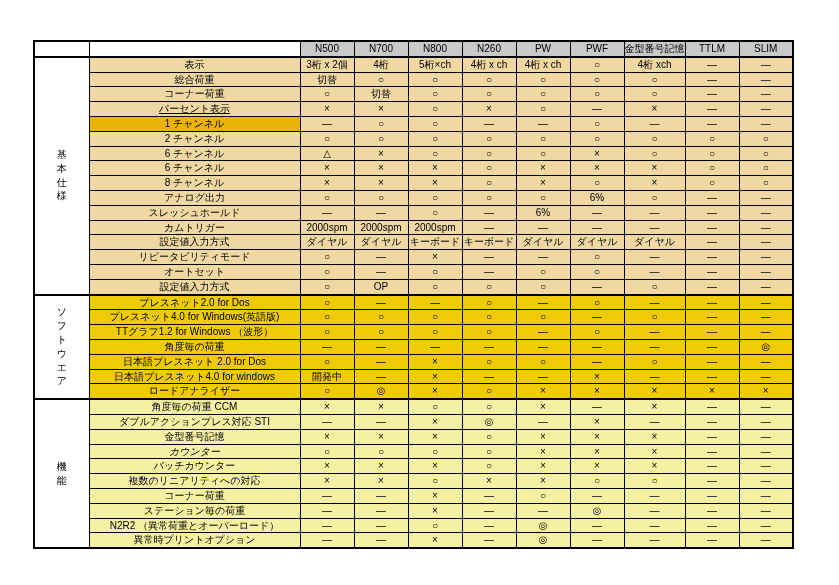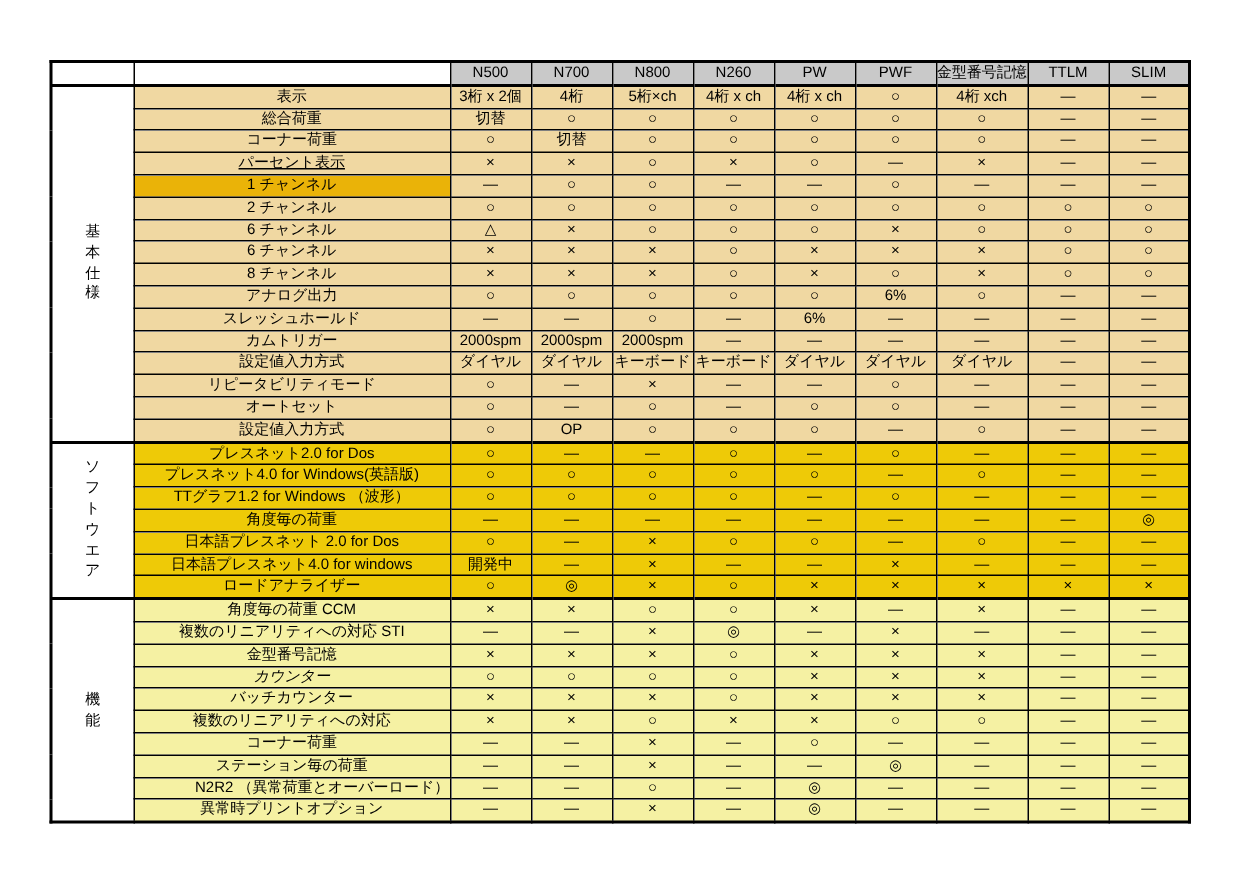--- a/index.html
+++ b/index.html
@@ -366,21 +366,21 @@
           <td style="background: rgb(245, 241, 163);">×</td>
           <td style="background: rgb(245, 241, 163);">○</td>
           <td style="background: rgb(245, 241, 163);">○</td>
           <td style="background: rgb(245, 241, 163);">×</td>
           <td style="background: rgb(245, 241, 163);">―</td>
           <td style="background: rgb(245, 241, 163);">×</td>
           <td style="background: rgb(245, 241, 163);">―</td>
           <td style="background: rgb(245, 241, 163);">―</td>
         </tr>
         <tr>
-          <td class="label" style="background: rgb(245, 241, 163);">複数のリニアリティへの対応  STI</td>
+          <td class="label" style="background: rgb(245, 241, 163);">ダブルアクションプレス対応  STI</td>
           <td style="background: rgb(245, 241, 163);">―</td>
           <td style="background: rgb(245, 241, 163);">―</td>
           <td style="background: rgb(245, 241, 163);">×</td>
           <td style="background: rgb(245, 241, 163);">◎</td>
           <td style="background: rgb(245, 241, 163);">―</td>
           <td style="background: rgb(245, 241, 163);">×</td>
           <td style="background: rgb(245, 241, 163);">―</td>
           <td style="background: rgb(245, 241, 163);">―</td>
           <td style="background: rgb(245, 241, 163);">―</td>
         </tr>
@@ -450,21 +450,21 @@
           <td style="background: rgb(245, 241, 163);">―</td>
           <td style="background: rgb(245, 241, 163);">×</td>
           <td style="background: rgb(245, 241, 163);">―</td>
           <td style="background: rgb(245, 241, 163);">―</td>
           <td style="background: rgb(245, 241, 163);">◎</td>
           <td style="background: rgb(245, 241, 163);">―</td>
           <td style="background: rgb(245, 241, 163);">―</td>
           <td style="background: rgb(245, 241, 163);">―</td>
         </tr>
         <tr>
-          <td class="label" style="background: rgb(245, 241, 163); text-align: right;">N2R2 （異常荷重とオーバーロード）</td>
+          <td class="label" style="background: rgb(245, 241, 163);">N2R2 （異常荷重とオーバーロード）</td>
           <td style="background: rgb(245, 241, 163);">―</td>
           <td style="background: rgb(245, 241, 163);">―</td>
           <td style="background: rgb(245, 241, 163);">○</td>
           <td style="background: rgb(245, 241, 163);">―</td>
           <td style="background: rgb(245, 241, 163);">◎</td>
           <td style="background: rgb(245, 241, 163);">―</td>
           <td style="background: rgb(245, 241, 163);">―</td>
           <td style="background: rgb(245, 241, 163);">―</td>
           <td style="background: rgb(245, 241, 163);">―</td>
         </tr>

